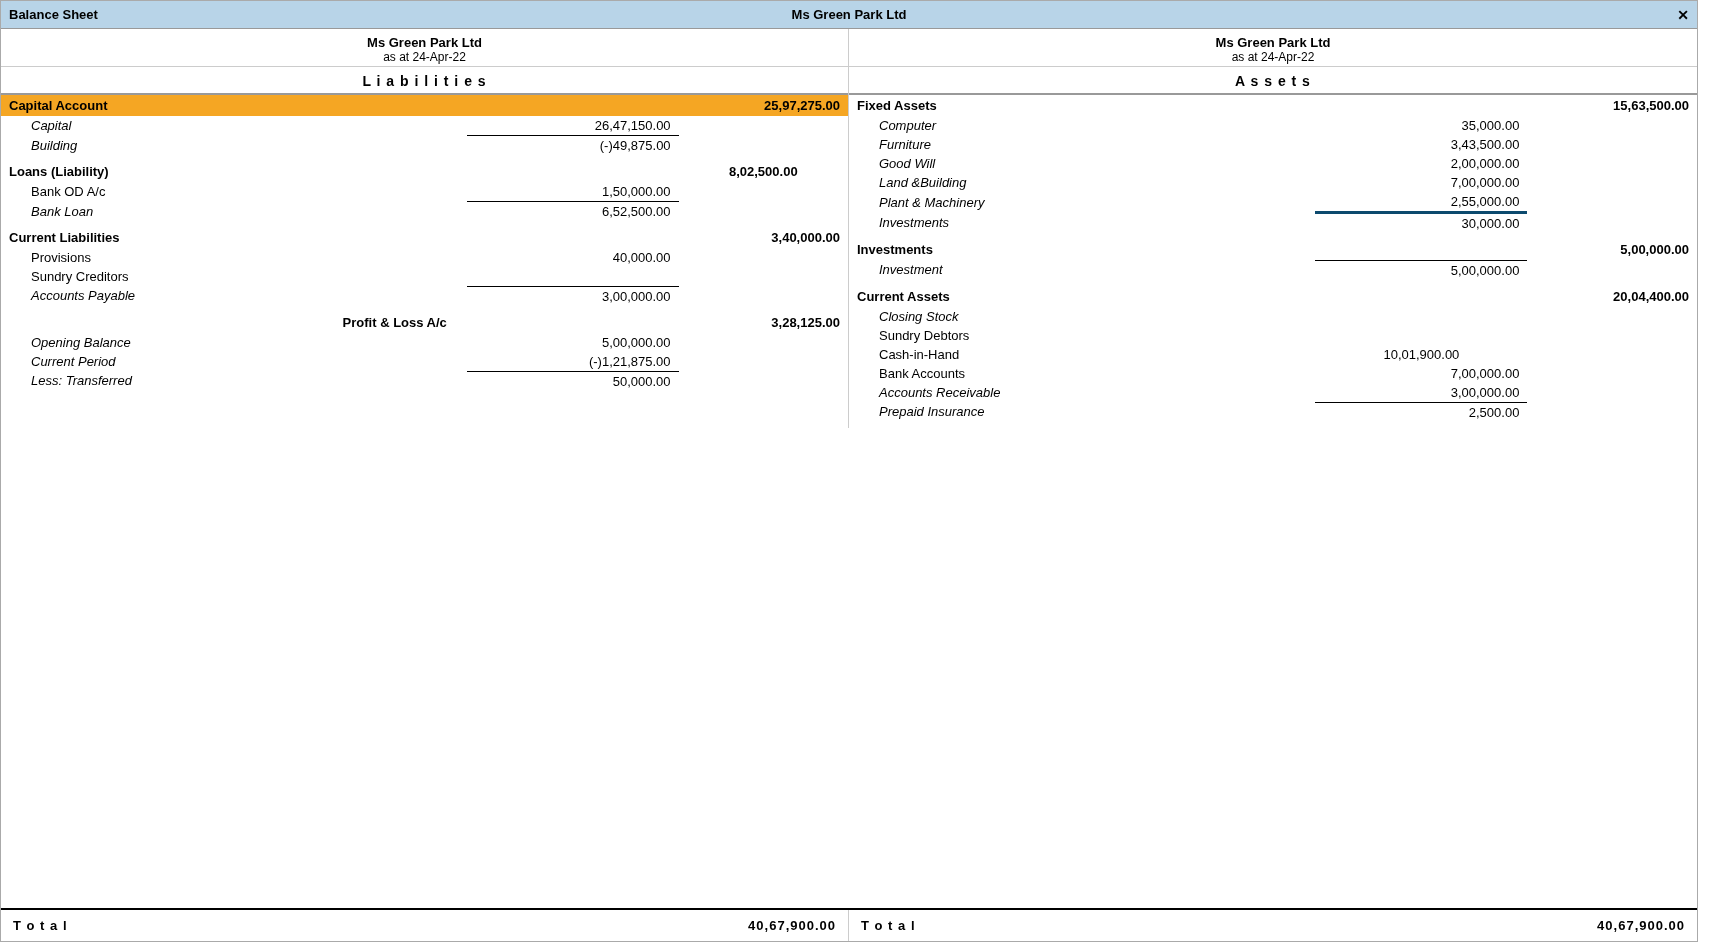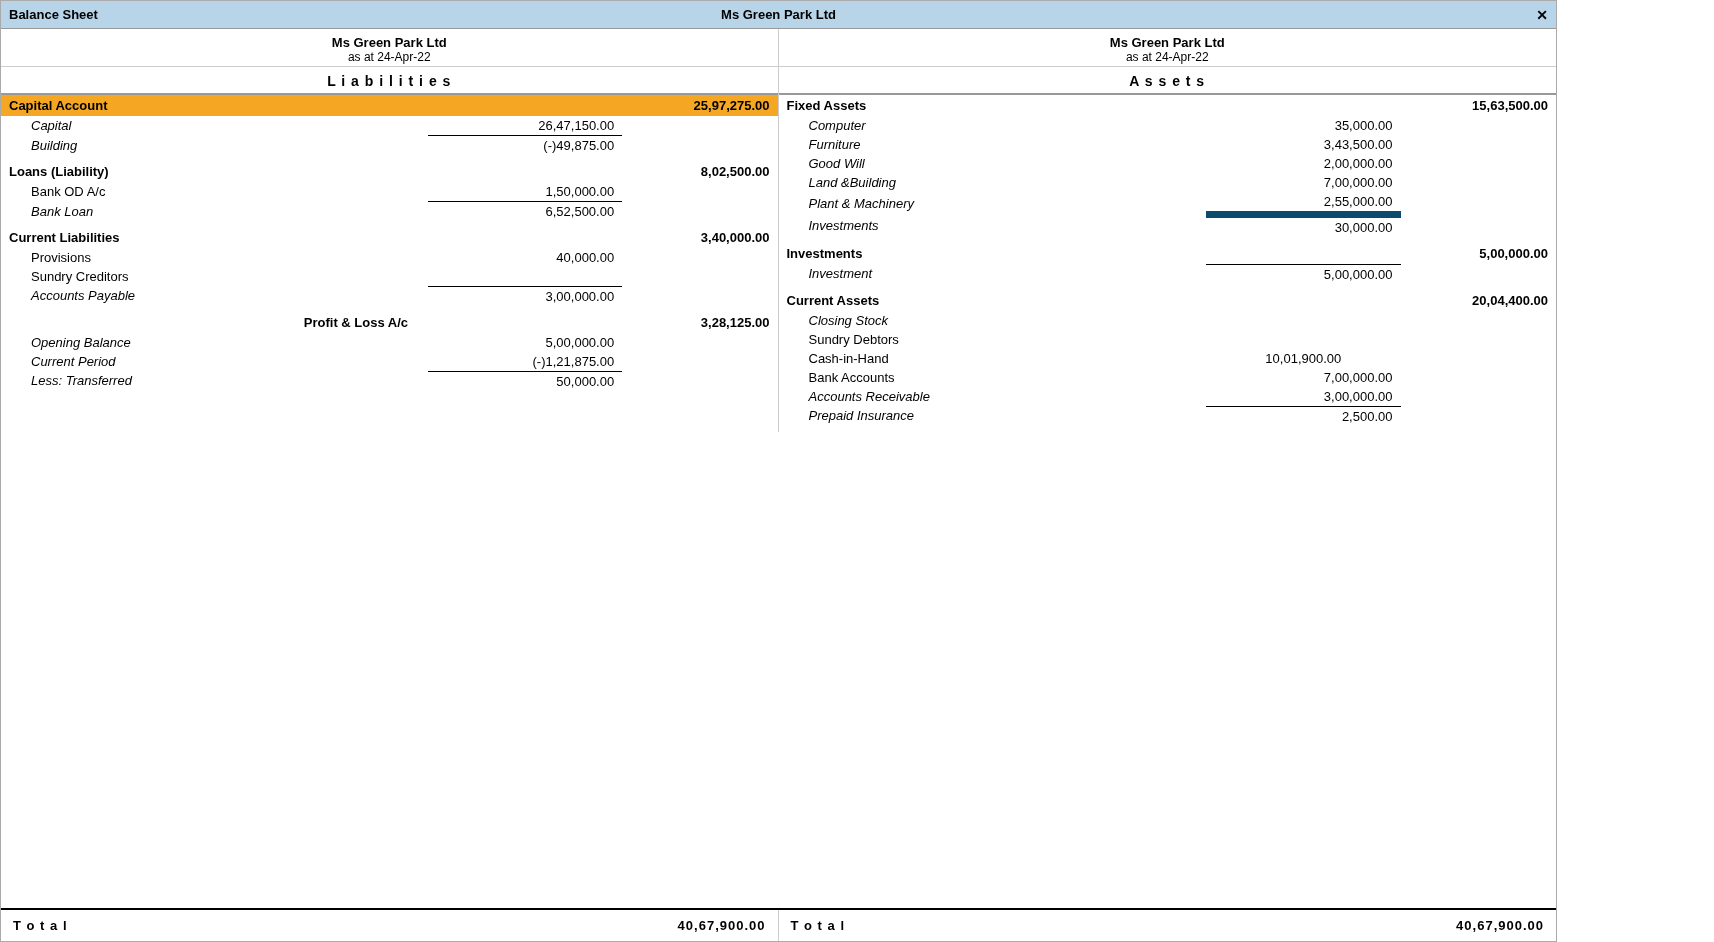--- a/index.html
+++ b/index.html
@@ -3,21 +3,21 @@
   <meta charset="utf-8">
   <style>
     * { margin: 0; padding: 0; box-sizing: border-box; }
     body {
       font-family: Arial, sans-serif;
       font-size: 13px;
       background: #fff;
       color: #000;
     }
     .window {
-      width: 1557px;
+      width: 1698px;
       min-height: 942px;
       border: 1px solid #aaa;
       position: relative;
     }
     .title-bar {
       background: #b8d4e8;
       display: flex;
       align-items: center;
       justify-content: space-between;
       padding: 4px 8px;
@@ -148,21 +148,21 @@
         <td style="font-style: italic; padding: 2px 8px 2px 30px;">Building</td>
         <td style="text-align: right; border-top: 1px solid #000; padding: 2px 8px;">(-)49,875.00</td>
         <td style="padding: 2px 8px;"></td>
       </tr>
             <tr>
               <td colspan="3" style="padding: 3px 0;"></td>
             </tr>
             <tr>
       <td style="padding: 3px 8px; font-weight: bold;">Loans (Liability)</td>
       <td style="padding: 3px 8px; text-align: right;"></td>
-      <td style="padding: 3px 8px; text-align: right; font-weight: bold;">8,02,500.00</td>
+      <td style="padding: 3px 8px; text-align: center; font-weight: bold;">8,02,500.00</td>
     </tr>
             <tr>
         <td style="padding: 2px 8px 2px 30px;">Bank OD A/c</td>
         <td style="text-align: right;  padding: 2px 8px;">1,50,000.00</td>
         <td style="padding: 2px 8px;"></td>
       </tr>
             <tr>
         <td style="font-style: italic; padding: 2px 8px 2px 30px;">Bank Loan</td>
         <td style="text-align: right; border-top: 1px solid #000; padding: 2px 8px;">6,52,500.00</td>
         <td style="padding: 2px 8px;"></td>
@@ -261,21 +261,21 @@
         <td style="text-align: right; padding: 2px 8px; ">7,00,000.00</td>
         <td style="padding: 2px 8px;"></td>
       </tr>
             <tr>
         <td style="font-style: italic; padding: 2px 8px 2px 30px;">Plant &amp; Machinery</td>
         <td style="text-align: right; padding: 2px 8px; ">2,55,000.00</td>
         <td style="padding: 2px 8px;"></td>
       </tr>
             <tr>
         <td style="font-style: italic; padding: 2px 8px 2px 30px;">Investments</td>
-        <td style="text-align: right; padding: 2px 8px; border-top: 7px solid #0c4a6e;">30,000.00</td>
+        <td style="text-align: right; padding: 2px 8px; border-top: 3px solid #0c4a6e;">30,000.00</td>
         <td style="padding: 2px 8px;"></td>
       </tr>
             <tr>
               <td colspan="3" style="padding: 3px 0;"></td>
             </tr>
             <tr>
       <td style="padding: 3px 8px; font-weight: bold;">Investments</td>
       <td style="padding: 3px 8px; text-align: right;"></td>
       <td style="padding: 3px 8px; text-align: right; font-weight: bold;">5,00,000.00</td>
     </tr>

